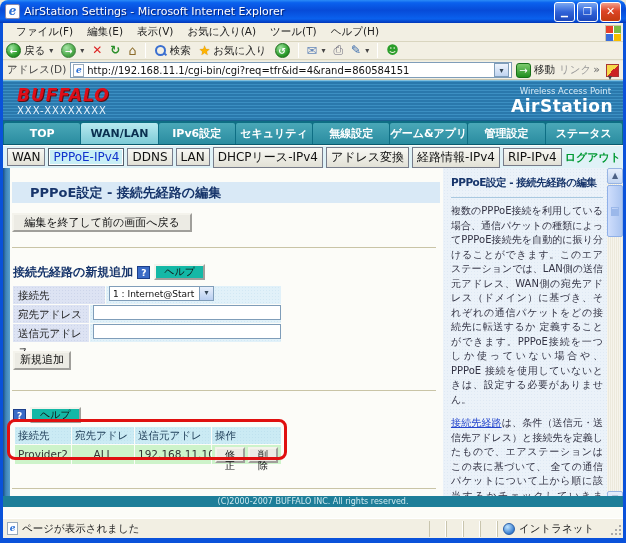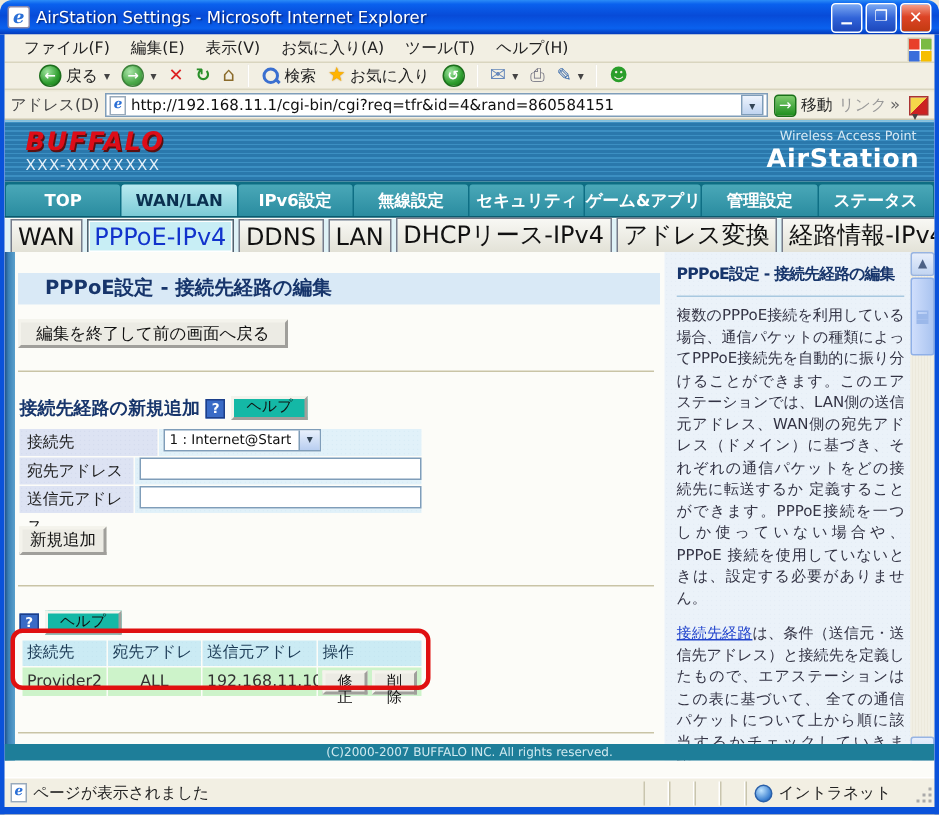--- a/index.html
+++ b/index.html
@@ -30,21 +30,21 @@
 
   .menubar { position:absolute; left:3px; right:3px; top:23px; height:19px; background:#F2EFE3;
     border-bottom:1px solid #d9d5bf; display:flex; align-items:flex-end; padding-left:6px; }
   .menu-item { font-size:10.5px; color:#222; padding:2px 7px; white-space:nowrap; }
   .menu-spacer { flex:1; }
   .winflag { width:16px; height:16px; margin-right:2px; display:grid; grid-template-columns:7px 7px; grid-template-rows:7px 7px; gap:1px; background:#fff; padding:0; border:1px solid #c9c5ae; }
   .winflag i { display:block; }
   .wf1{background:#e8402a;} .wf2{background:#7bbb43;} .wf3{background:#3b6edb;} .wf4{background:#f6be00;}
 
   .toolbar { position:absolute; left:3px; right:3px; top:42px; height:18px; background:#F2EFE3;
-    border-bottom:1px solid #d9d5bf; display:flex; align-items:center; padding-left:20px; gap:2px; }
+    border-bottom:1px solid #d9d5bf; display:flex; align-items:center; padding-left:0; gap:2px; }
   .tbtn { display:flex; align-items:center; gap:3px; padding:0 3px; height:17px; font-size:10.5px; color:#222; white-space:nowrap; }
   .circ { width:15px; height:15px; border-radius:50%; color:#fff; font-size:9px; font-weight:bold;
     display:flex; align-items:center; justify-content:center;
     background:radial-gradient(circle at 35% 30%,#9fe49f,#2f9e2f 60%,#147014); border:1px solid #1c6e1c; }
   .circ.dis { opacity:.85; }
   .arrow-l::before{content:"←";} .arrow-r::before{content:"→";} .hist-g::before{content:"↺";}
   .glyph { font-size:12px; line-height:15px; }
   .g-stop{color:#d22;font-weight:bold;} .g-refresh{color:#2a8f2a;font-weight:bold;} .g-home{color:#8b6b2a;font-size:13px;}
   .g-star{color:#ffb400;font-size:13px;text-shadow:0 0 1px #b07000;} .g-mail{color:#6688bb;font-size:13px;}
   .g-print{color:#667;} .g-edit{color:#3366aa;} .g-msgr{color:#2a9e2a;font-size:12px;}
@@ -78,21 +78,21 @@
   .model { position:absolute; left:14px; top:24px; color:#e8f2fa; font-size:10px; letter-spacing:1px; }
   .tagline { position:absolute; right:12px; top:5px; color:#d6e9f4; font-size:8.5px; }
   .product { position:absolute; right:10px; top:15px; color:#ffffff; font:bold 17px "DejaVu Sans",sans-serif; letter-spacing:.5px; }
 
   .navtabs { position:absolute; left:0; right:0; top:41px; height:24px; background:#0e6e84; display:flex; gap:1px; padding:2px 1px 0 1px; border-bottom:1px solid #0a5a6e; }
   .tab { flex:1; display:flex; align-items:center; justify-content:center; font-size:11px; font-weight:bold; color:#fff;
     background:linear-gradient(180deg,#4aa8b8,#2a8ca0); border-radius:2px 2px 0 0; white-space:nowrap; }
   .tab.active { background:linear-gradient(180deg,#b8eaf0,#7ccad6); color:#0a3050; }
 
   .subnav { position:absolute; left:0; right:0; top:66px; height:22px; background:#DFF2F7; display:flex; align-items:center; padding-left:4px; gap:3px; }
-  .stab { font-size:16px; color:#111; background:linear-gradient(180deg,#f8f8f4,#e2e1d6); border:1px solid #777c8a; padding:1px 4px; white-space:nowrap; }
+  .stab { font-size:12px; color:#111; background:linear-gradient(180deg,#f8f8f4,#e2e1d6); border:1px solid #777c8a; padding:1px 4px; white-space:nowrap; }
   .stab.active { background:#C8EEF5; color:#1133cc; box-shadow:0 0 0 1px #ffffff inset; border-color:#55616e; }
   .logout { margin-left:auto; margin-right:10px; color:#009933; font-size:11px; font-weight:bold; white-space:nowrap; }
 
   .pagebody { position:absolute; left:0; right:0; top:88px; height:339px; background:#FCFCF8; }
   .leftstripe { position:absolute; left:0; top:0; width:7px; height:100%; background:linear-gradient(90deg,#1b4f86,#3d83b8 40%,#5aa0cc); }
 
   .page-title { position:absolute; left:9px; top:14px; width:428px; height:21px; background:#D9E9F6; color:#17356B;
     font-size:13px; font-weight:bold; line-height:21px; padding-left:18px; }
   .btn95 { background:#ECEBE4; border:2px outset #f4f3ec; font-size:11px; color:#111; text-align:center; }
   .back-btn { position:absolute; left:9px; top:45px; width:180px; height:19px; line-height:15px; }
@@ -256,22 +256,22 @@
       <div class="brand">BUFFALO</div>
       <div class="model">XXX-XXXXXXXX</div>
       <div class="tagline">Wireless Access Point</div>
       <div class="product">AirStation</div>
     </div>
 
     <div class="navtabs">
       <div class="tab">TOP</div>
       <div class="tab active">WAN/LAN</div>
       <div class="tab">IPv6設定</div>
+      <div class="tab">セキュリティ</div>
       <div class="tab">無線設定</div>
-      <div class="tab">セキュリティ</div>
       <div class="tab">ゲーム&amp;アプリ</div>
       <div class="tab">管理設定</div>
       <div class="tab">ステータス</div>
     </div>
 
     <div class="subnav">
       <span class="stab">WAN</span>
       <span class="stab active">PPPoE-IPv4</span>
       <span class="stab">DDNS</span>
       <span class="stab">LAN</span>

